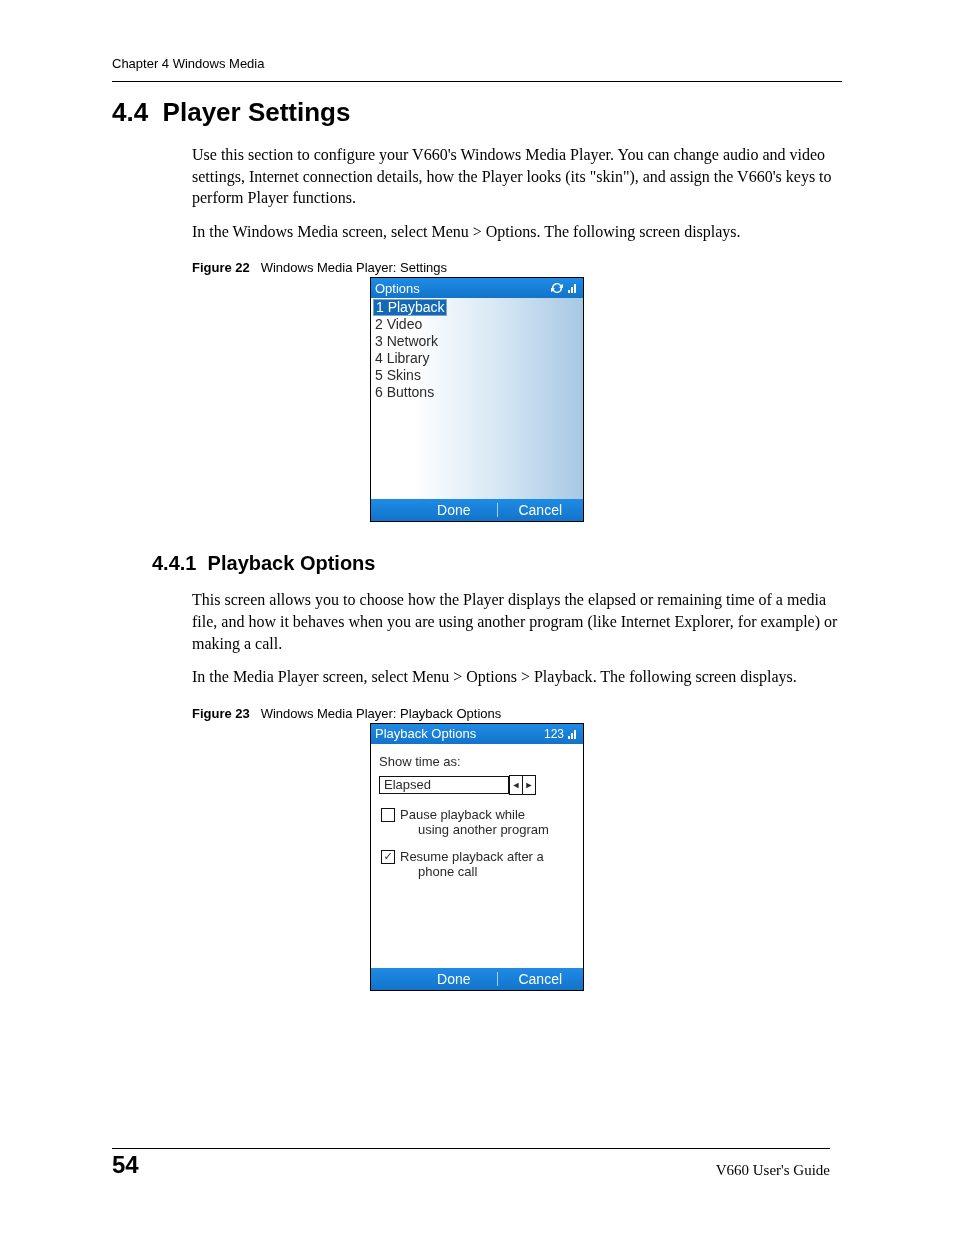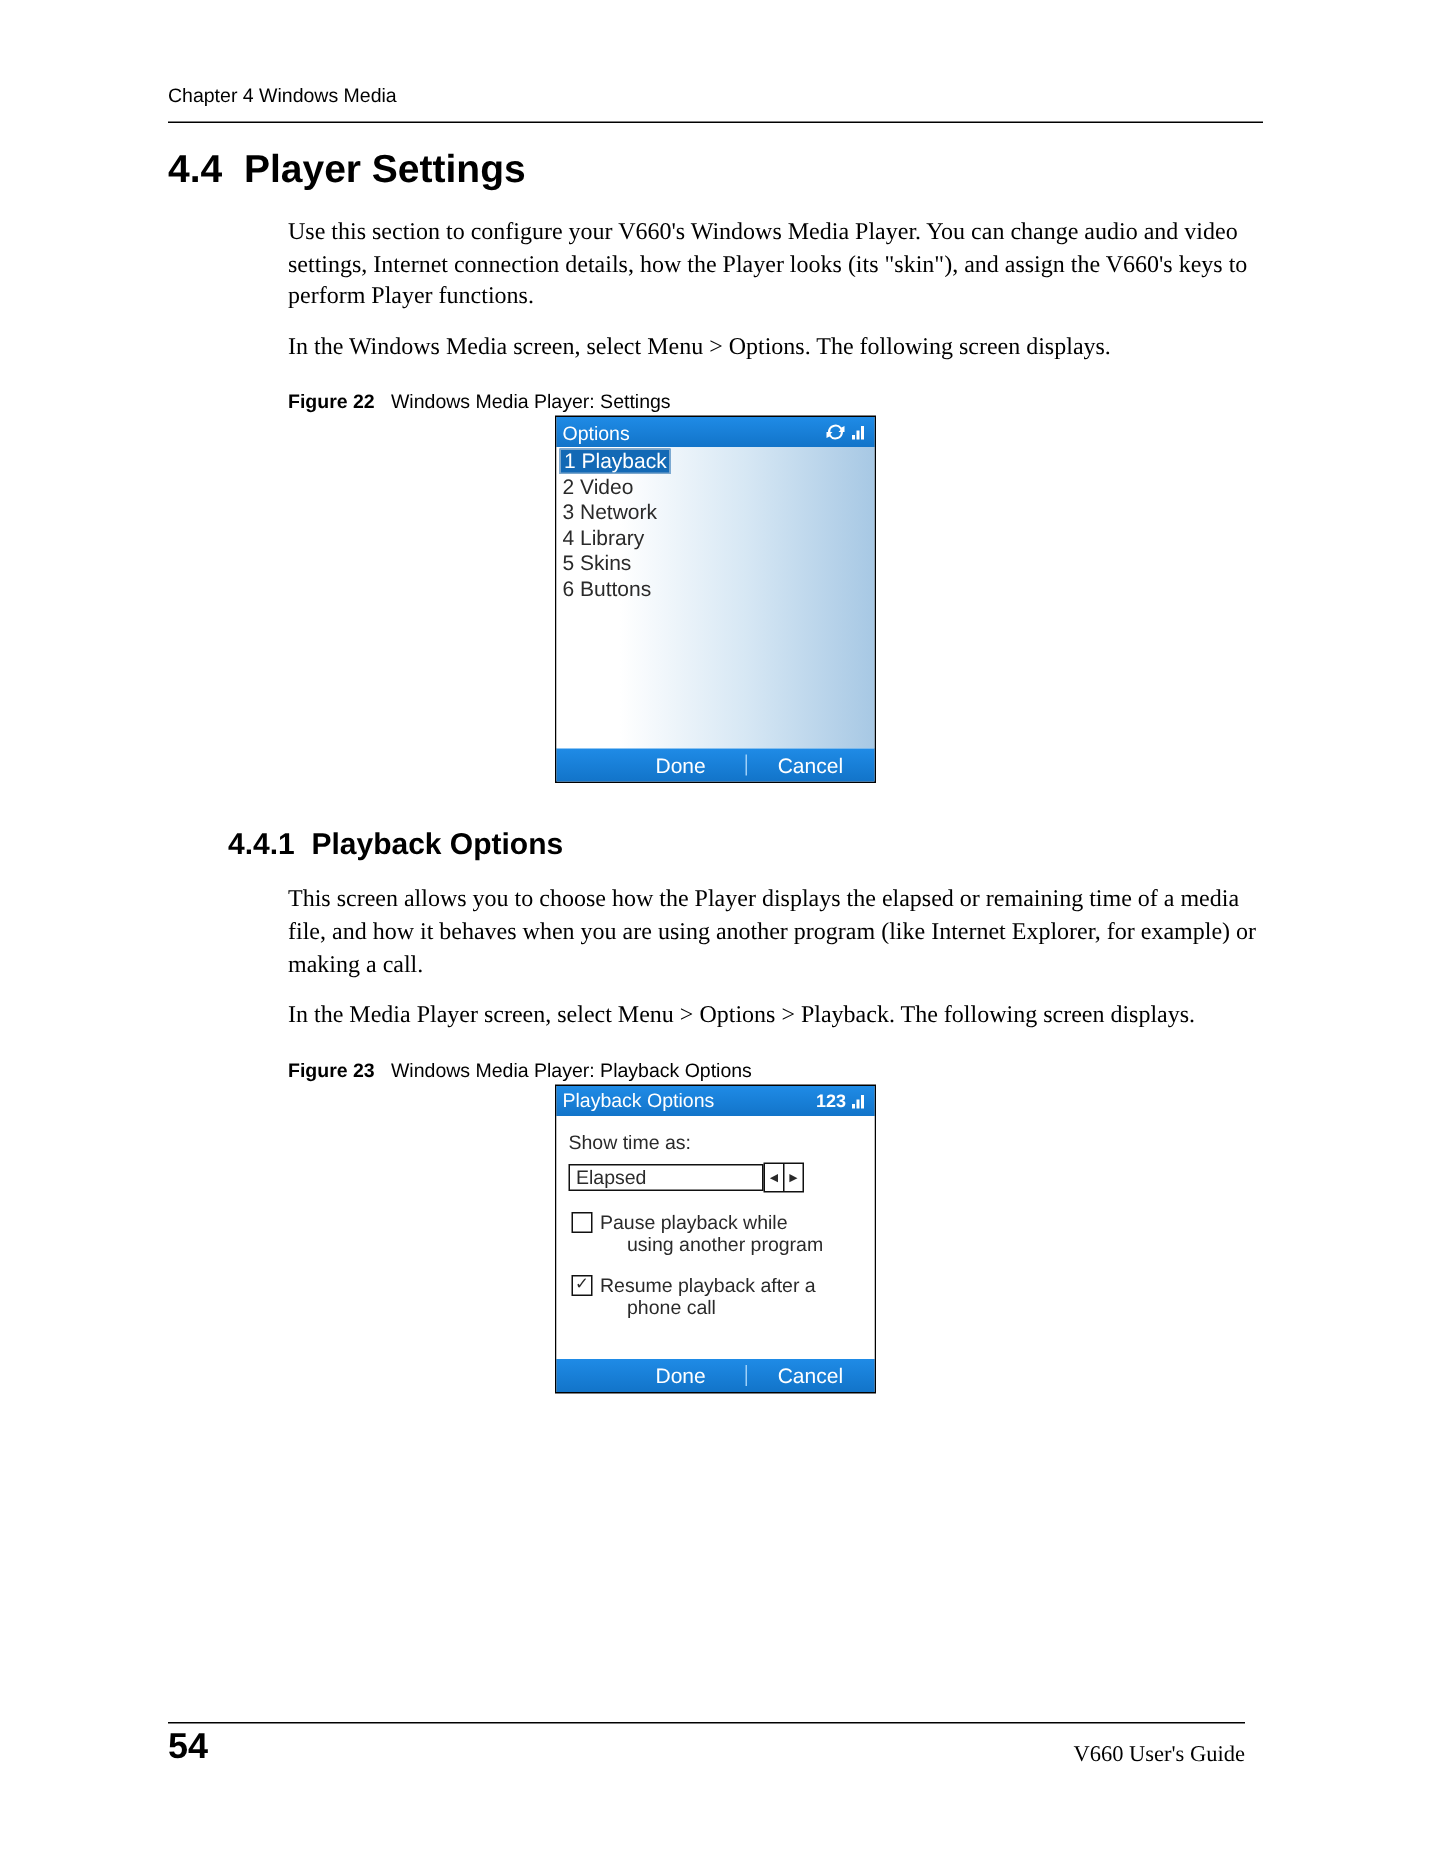--- a/index.html
+++ b/index.html
@@ -90,21 +90,21 @@
     display:inline-block;
     color:#fff;
     background:#1369b5;
     border:1px solid #7aa6cc;
     padding:0 2px;
     line-height:15px;
   }
 
   
   .shot2-body{
-    height:162px;
+    height:224px;
     background:#fff;
     padding:10px 8px 0 8px;
     box-sizing:border-box;
     font-size:13px;
     color:#2a2a2a;
   }
   .field-row{display:flex;align-items:center;margin:6px 0 12px 0;}
   .field-box{
     border:1px solid #111;
     height:18px;width:130px;
@@ -135,21 +135,21 @@
   }
   .page-num{
     font-family:Arial,Helvetica,sans-serif;
     font-size:24px;font-weight:bold;
   }
   .guide{
     font-family:"Times New Roman",Times,serif;
     font-size:15px;
   }
   .shot-wrap{display:flex;justify-content:center;}
-  .input-mode{font-weight:bold;font-size:12px;margin-right:3px;}
+  .input-mode{font-weight:normal;font-size:12px;margin-right:3px;}
 </style>
 </head>
 <body>
 
 <div class="page">
   <div class="running-head">Chapter 4 Windows Media</div>
 
   <h1 class="sect-title">
     <span>4.4</span>&nbsp;&nbsp;<span>Player Settings</span>
   </h1>

